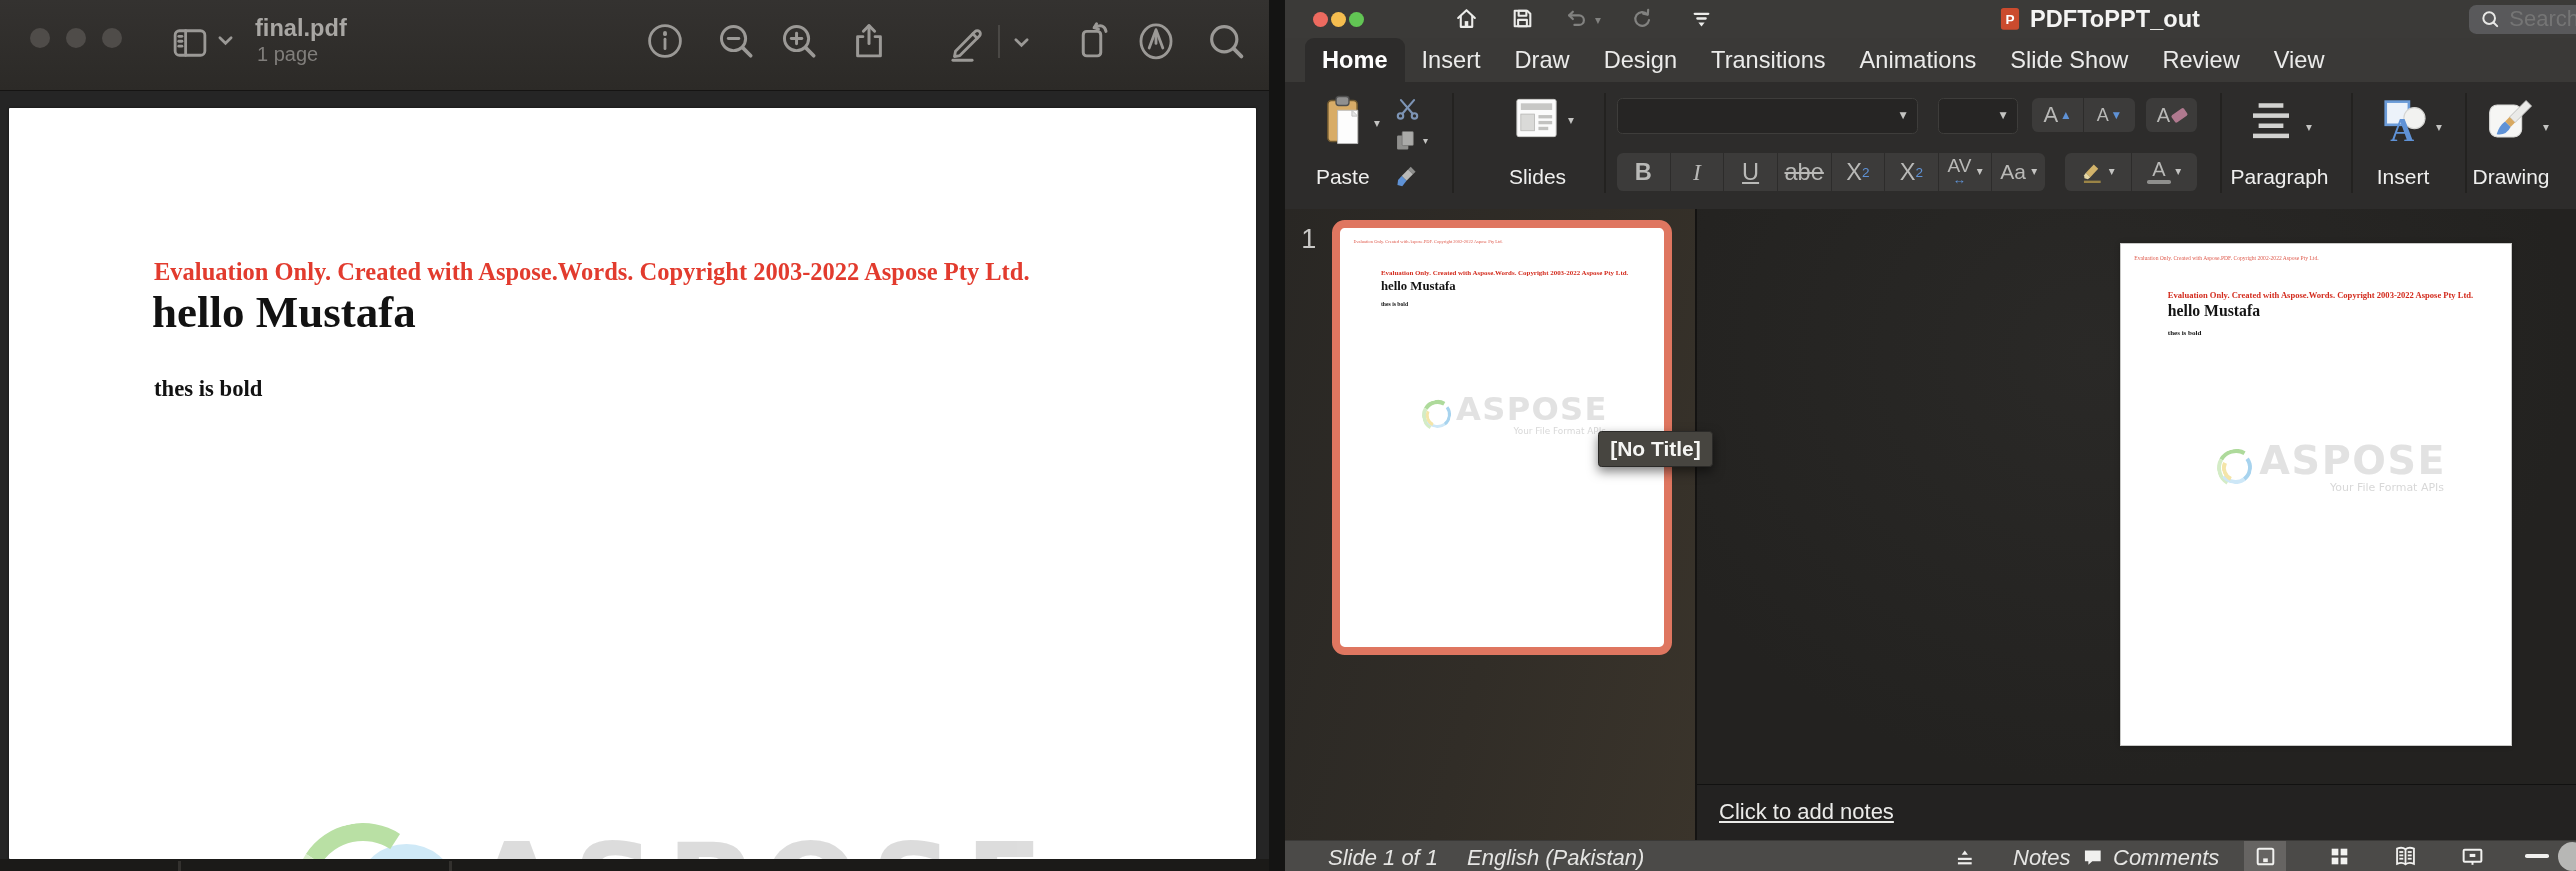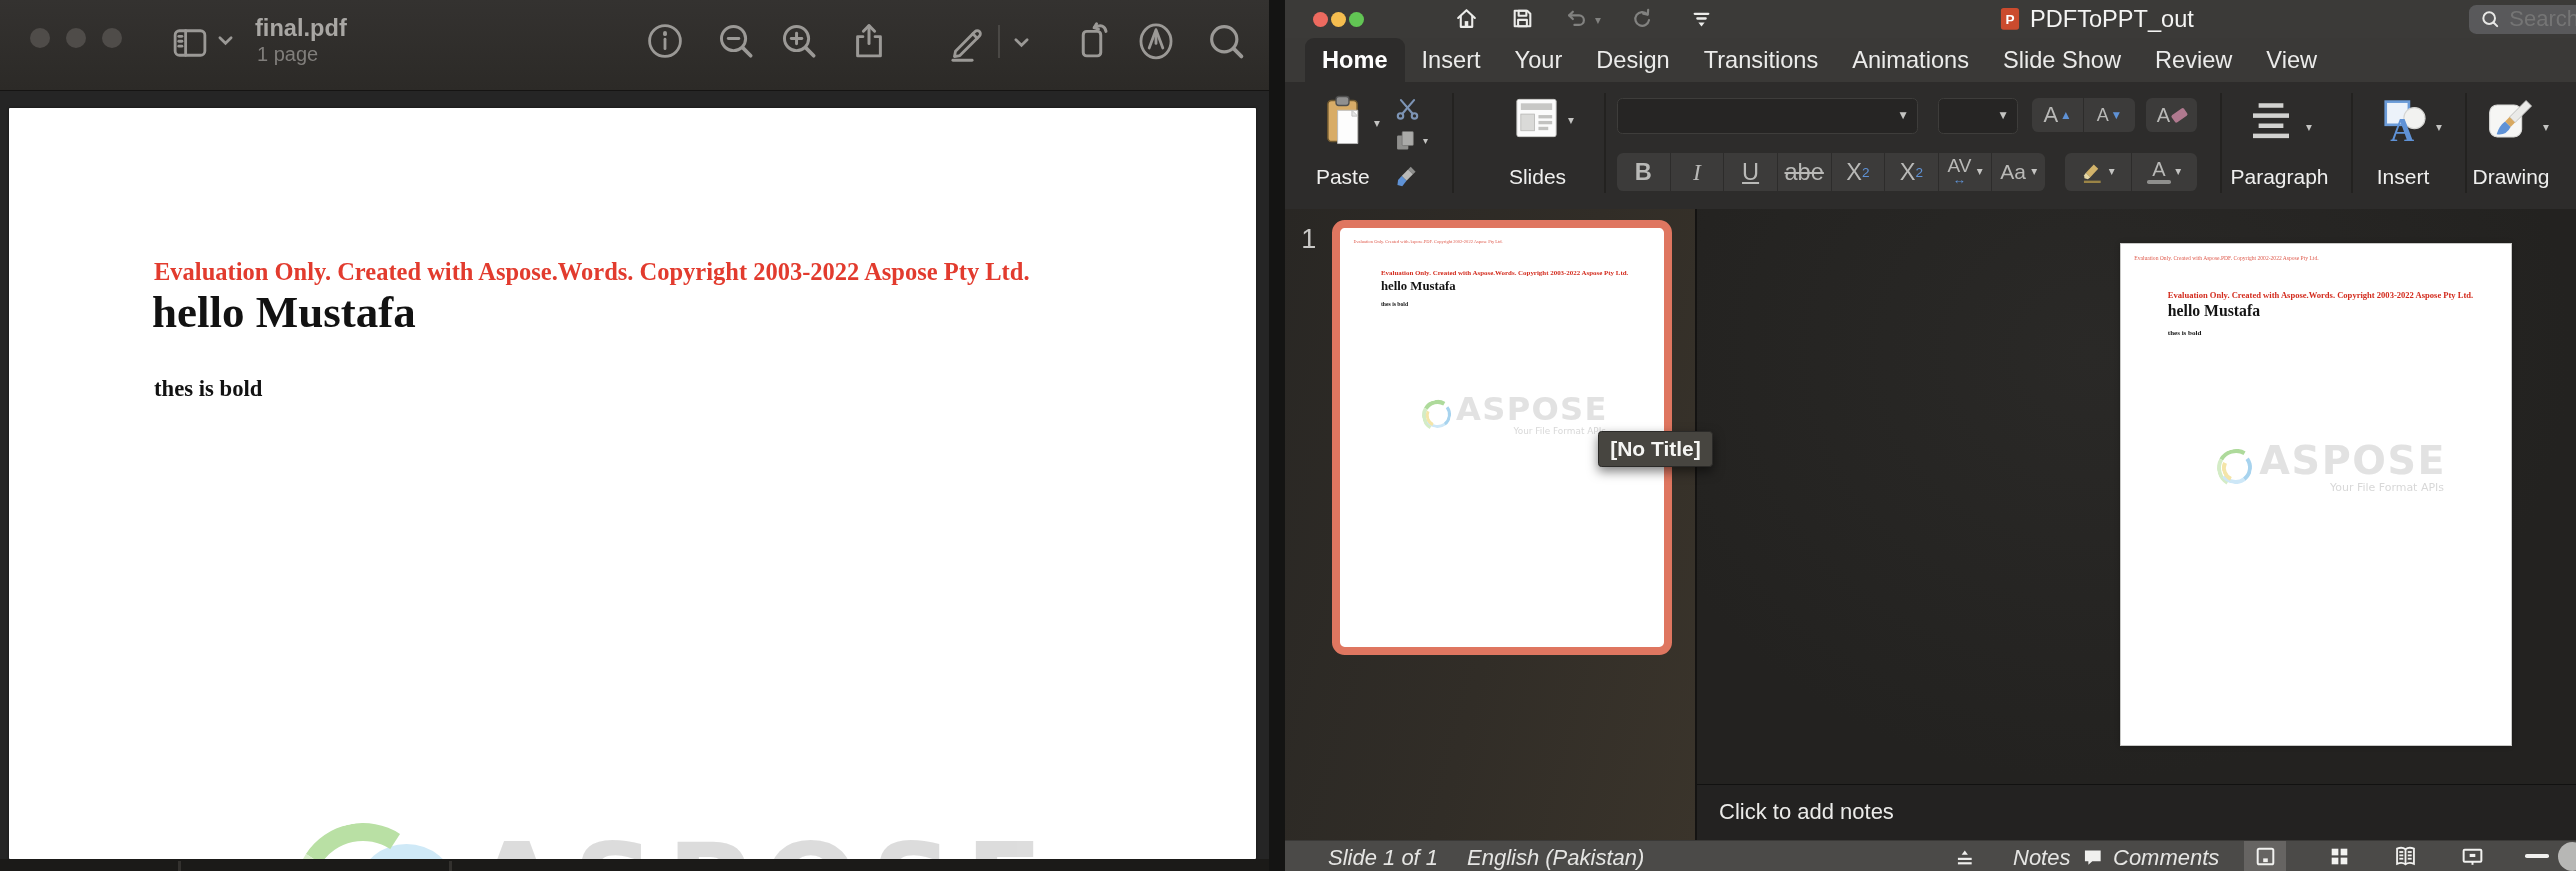--- a/index.html
+++ b/index.html
@@ -32,21 +32,21 @@
                letter-spacing:12.7px;color:#d7d7d7;opacity:.85;line-height:1;}
   .pv-dock{position:absolute;left:0;bottom:0;right:0;height:12.7px;background:#1b1a18;}
   .dockdiv{position:absolute;top:1.8px;bottom:0;width:2.7px;background:#33312e;}
 
   
   .pptw{position:absolute;left:1285px;top:0;width:1291px;height:872px;background:#262626;overflow:hidden;}
   .ppt-titlebar{position:absolute;left:0;top:0;right:0;height:38px;background:#3b3a38;}
   .tl{position:absolute;top:11.8px;width:15.4px;height:15.4px;border-radius:50%;}
   .tb-icon{position:absolute;top:6.3px;width:25px;height:25px;color:#ececea;}
   .tb-icon.dim{color:#828280;}
-  .ppt-doctitle{position:absolute;left:745px;top:6.3px;font-size:23.6px;font-weight:normal;color:#f4f4f3;}
+  .ppt-doctitle{position:absolute;left:745px;top:6.3px;font-size:23.6px;font-weight:bold;color:#f4f4f3;}
   .searchbox{position:absolute;left:1184px;top:4.5px;width:136px;height:29px;background:#59595b;
              border-radius:7.3px;display:flex;align-items:center;overflow:hidden;}
   .searchbox input{background:transparent;border:none;outline:none;color:#a9a9a9;font-size:22px;width:91px;
                    font-family:inherit;}
   .ppt-tabs{position:absolute;left:0;top:38px;right:0;height:44px;background:#3a3937;display:flex;padding-left:20px;}
   .tab{padding:0 17px;line-height:44px;font-size:23.6px;color:#ebebea;cursor:default;}
   .tab.active{background:#2d2c2b;border-radius:9px 9px 0 0;color:#ffffff;font-weight:bold;text-align:center;}
   .ppt-ribbon{position:absolute;left:0;top:82px;right:0;height:128px;background:#2d2c2b;border-bottom:0.9px solid #191817;}
   .grp-label{position:absolute;top:83px;font-size:21px;color:#efefee;text-align:center;}
   .rdiv{position:absolute;top:11px;height:100px;width:1.8px;background:#232220;}
@@ -75,21 +75,21 @@
   .thumb-num{position:absolute;left:16.3px;top:14.5px;font-size:27px;color:#c9c8c6;}
   .thumb{position:absolute;left:47px;top:11px;width:324px;height:419px;border:8.2px solid #df7660;
          border-radius:12.7px;background:#ffffff;}
   .thumb-inner{position:absolute;inset:2.7px;background:#ffffff;border-radius:3.6px;overflow:hidden;font-size:7.3px;}
   .panel-div{position:absolute;left:410px;top:0;bottom:31px;width:1.8px;background:#141312;}
   .slide-area{position:absolute;left:412px;top:0;right:0;bottom:87px;
               background:radial-gradient(ellipse at 45% 25%,#2a2927 0%,#232220 70%);}
   .main-slide{position:absolute;left:836px;top:35px;width:390px;height:501px;background:#ffffff;
               outline:0.9px solid #c9c9c7;font-size:9px;box-shadow:0 0 5.4px rgba(0,0,0,.4);}
   .notes{position:absolute;left:412px;right:0;bottom:31px;height:56px;background:#232221;border-top:1.8px solid #111110;}
-  .notes-text{position:absolute;left:22px;top:13.6px;font-size:22px;color:#ebebe9;}
+  .notes-text{position:absolute;left:22px;top:13.6px;font-size:22px;color:#ebebe9;text-decoration:underline;}
   .status{position:absolute;left:0;right:0;bottom:0;height:31px;background:#4b4a48;border-top:0.9px solid #3a3937;}
   .st-text{position:absolute;top:3.6px;font-size:22px;color:#e5e5e3;font-style:italic;}
   .st-icon{position:absolute;color:#f0f0ee;}
   .viewbtn{position:absolute;top:0;width:42px;height:31px;display:flex;align-items:center;justify-content:center;
            color:#f2f2f0;}
   .viewbtn.sel{background:#666462;}
   .st-minus{position:absolute;left:1240px;top:12.7px;width:23.6px;height:4.5px;background:#f0f0ee;border-radius:1.8px;}
   .st-knob{position:absolute;left:1273px;top:0.9px;width:29px;height:29px;border-radius:50%;background:#b7b7b5;}
   .tooltip{position:absolute;left:313px;top:431px;width:113px;height:34px;background:#474540;
            border:0.9px solid #2b2a28;border-radius:3.6px;box-shadow:0 4.5px 11px rgba(0,0,0,.5);
@@ -283,21 +283,21 @@
               <line x1="16.2" y1="16.2" x2="20.6" y2="20.6"></line>
           </svg>
         </span>
         <input placeholder="Search" style="">
       </div>
     </div>
 
     <div class="ppt-tabs">
       <div class="tab active">Home</div>
       <div class="tab">Insert</div>
-      <div class="tab">Your</div>
+      <div class="tab">Draw</div>
       <div class="tab">Design</div>
       <div class="tab">Transitions</div>
       <div class="tab">Animations</div>
       <div class="tab">Slide Show</div>
       <div class="tab">Review</div>
       <div class="tab">View</div>
     </div>
 
     <div class="ppt-ribbon">
 

